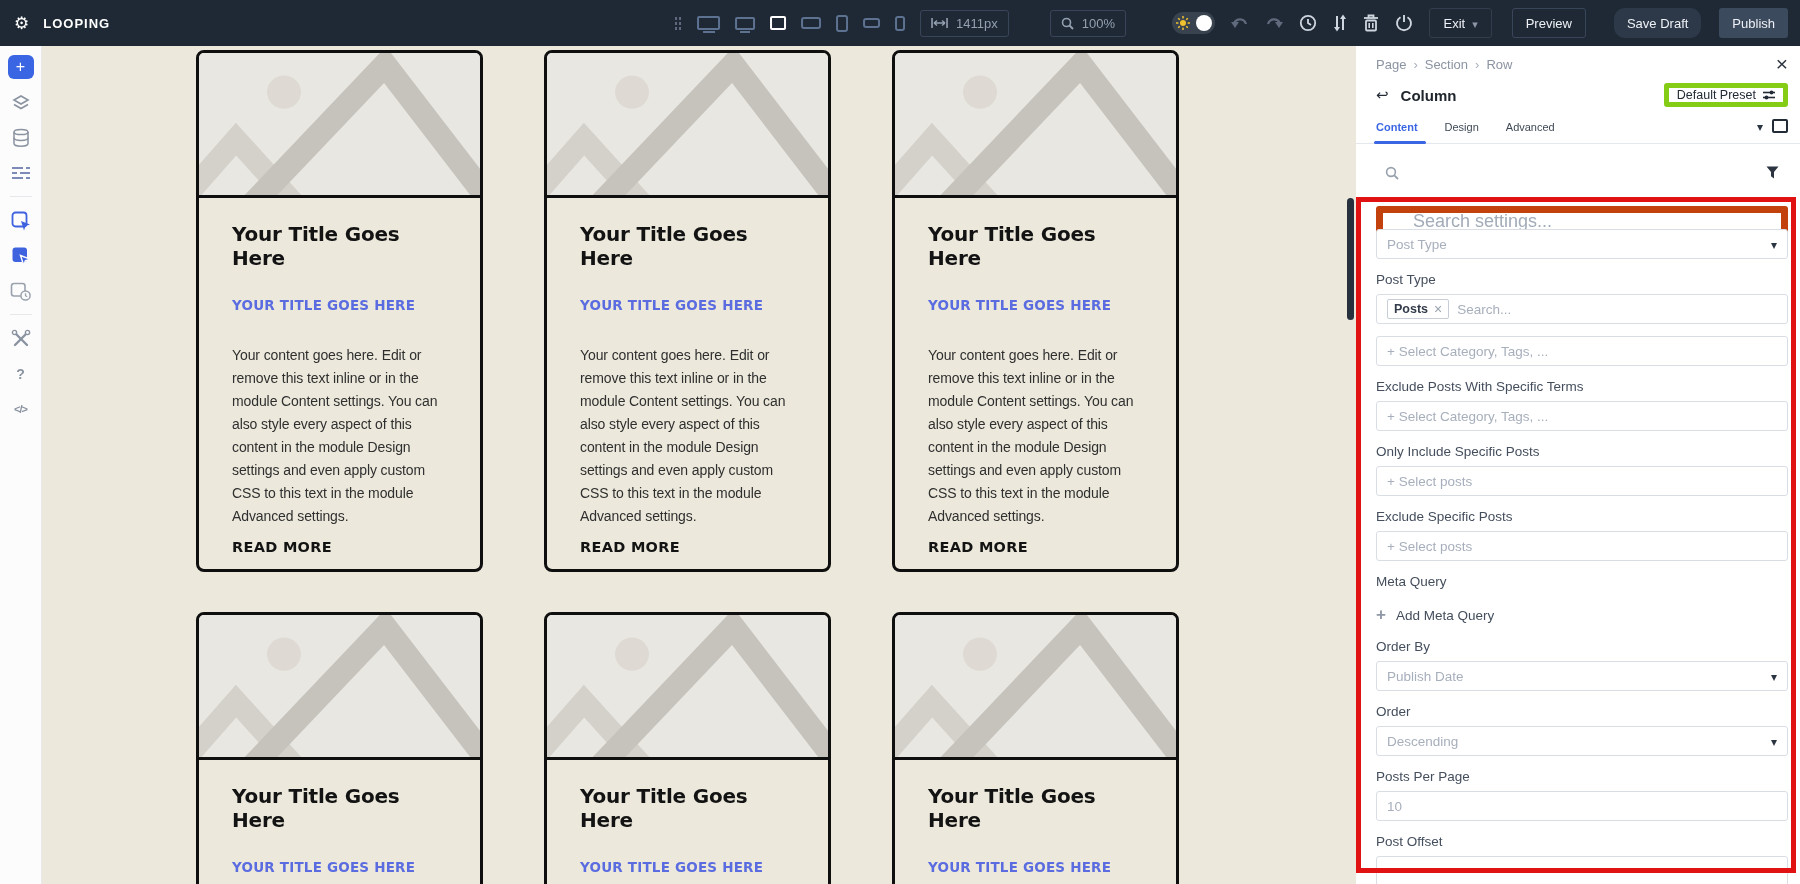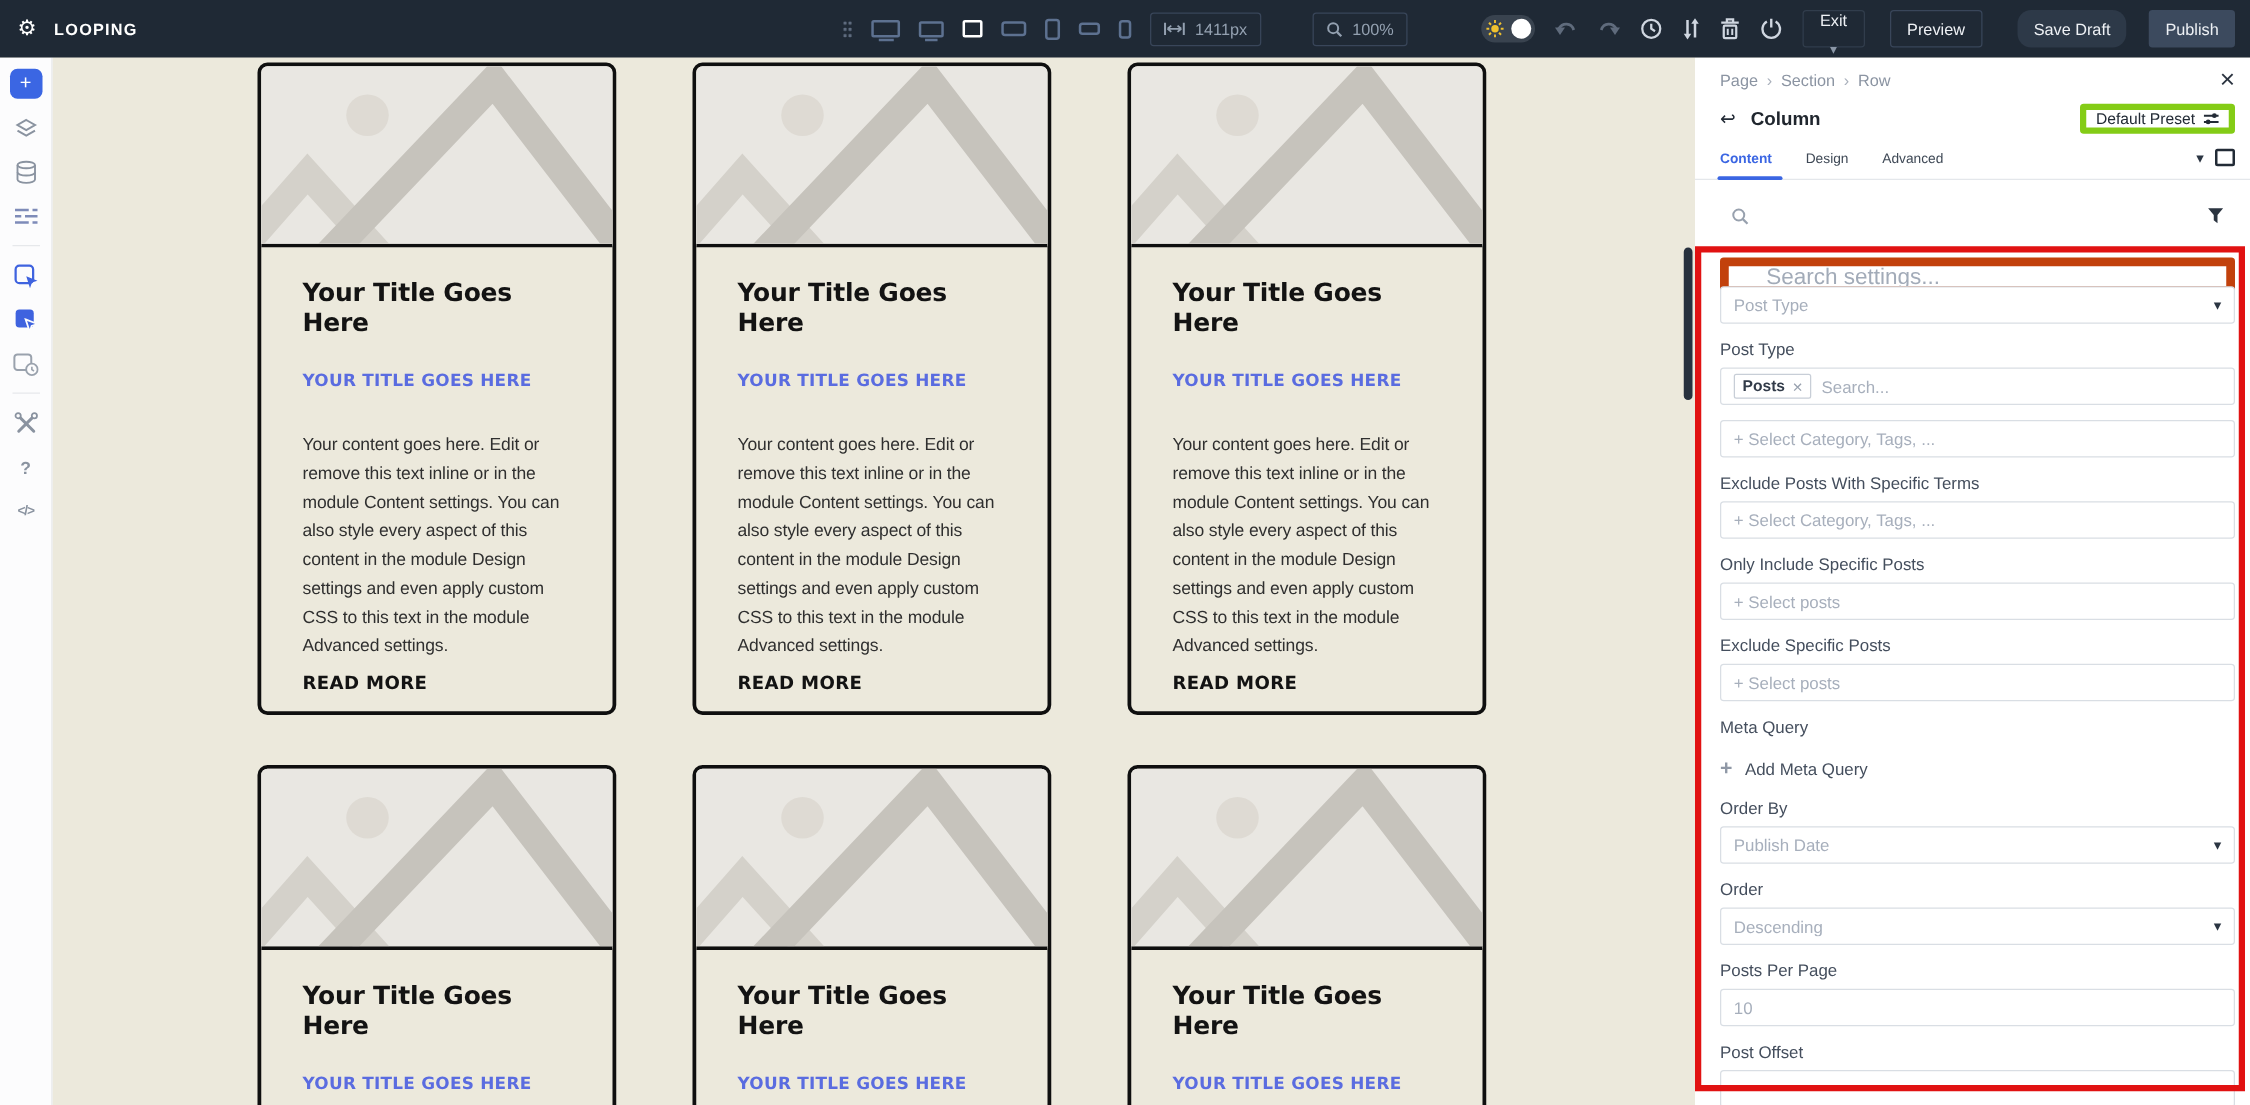--- a/index.html
+++ b/index.html
@@ -24,37 +24,37 @@
   .dev-ph-land { width:17px; height:10px; border-radius:3px; }
   .dev-ph-port { width:10px; height:15px; border-radius:3px; }
   .tb-box { display:flex; align-items:center; gap:8px; height:27px; border:1px solid #39465a; border-radius:3px; padding:0 10px; color:#93a0b0; font-size:13px; }
   .tb-box.zoom { margin-left:26px; }
   .tb-right { position:absolute; right:12px; top:0; height:46px; display:flex; align-items:center; gap:16px; }
   .toggle { position:relative; width:43px; height:22px; border-radius:11px; background:#39434f; cursor:pointer; }
   .toggle .knob { position:absolute; right:3px; top:3px; width:16px; height:16px; border-radius:50%; background:#fff; }
   .toggle svg { position:absolute; left:4px; top:4px; }
   .tb-icon { display:inline-flex; align-items:center; }
   .tb-btn { display:inline-flex; align-items:center; gap:7px; height:30px; padding:0 13px; border-radius:3px; color:#eef1f5; font-size:13px; cursor:pointer; }
-  .btn-exit { border:1px solid #313d4c;flex-direction:column; }
+  .btn-exit { border:1px solid #313d4c; }
   .btn-preview { border:1px solid #39465a; margin-left:4px; }
   .btn-save { background:#2d3948; margin-left:12px;border-radius:11px; }
   .btn-publish { background:#3c4a5e; margin-left:2px; }
   .caret-down::before { content:"▾"; font-size:11px; color:#8b97a7; }
 
   
   .sidebar { position:absolute; top:46px; left:0; width:42px; height:838px; background:#fcfcfd; border-right:1px solid #e7e9ec; display:flex; flex-direction:column; align-items:center; z-index:15; }
   .add-btn { margin-top:9px; width:26px; height:24px; border-radius:6px; background:#3b66e3; color:#fff; font-size:16px; line-height:24px; text-align:center; cursor:pointer; }
   .sb-ic { margin-top:13px; display:flex; align-items:center; justify-content:center; width:24px; height:22px; cursor:pointer; }
   .sb-hr { width:22px; border:none; border-top:1px solid #e6e8eb; margin-top:12px; }
   .sb-txt { color:#8a93a0; font-size:14px; font-weight:bold; }
   .sb-code { font-size:11px; letter-spacing:-1px; }
 
   
   .canvas { position:absolute; top:46px; left:42px; width:1314px; height:838px; background:#ece9dc; overflow:hidden; }
-  .cards-row { position:absolute; left:164px; display:flex; gap:61px; }
+  .cards-row { position:absolute; left:154px; display:flex; gap:61px; }
   .row1 { top:4px; } .row2 { top:566px; }
   .card { position:relative; width:287px; height:522px; border:3px solid #0f0f0f; border-radius:8px; background:#ece9dc; flex:none; }
   .card-img { height:145px; border-bottom:3px solid #0f0f0f; background:#e9e7e2; border-radius:5px 5px 0 0; overflow:hidden; }
   .card-body { padding:24px 30px 0 33px; }
   .card-title { font-family:"DejaVu Sans",sans-serif; font-size:20px; font-weight:bold; color:#131313; letter-spacing:-0.2px; }
   .card-subtitle { margin-top:27px; font-family:"DejaVu Sans",sans-serif; font-size:13.5px; font-weight:bold; color:#5a6ce0; letter-spacing:0.2px; }
   .card-text { margin-top:31px; font-size:14px; line-height:23px; color:#2f2f2f; letter-spacing:-0.1px; }
   .card-readmore { position:absolute; left:33px; bottom:14px; font-family:"DejaVu Sans",sans-serif; font-size:14.5px; font-weight:bold; color:#131313; letter-spacing:0.3px; cursor:pointer; }
 
   

